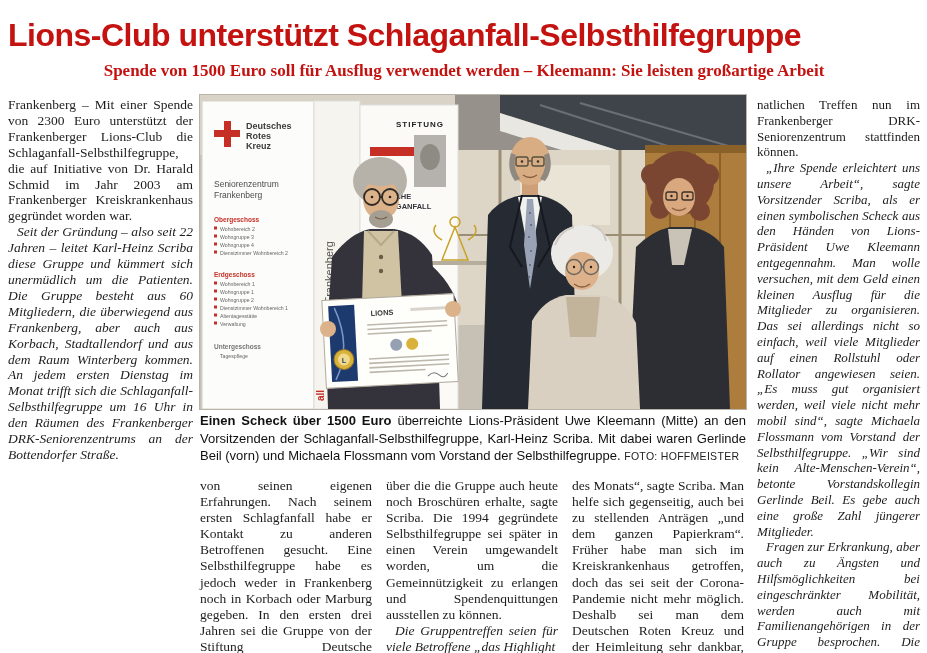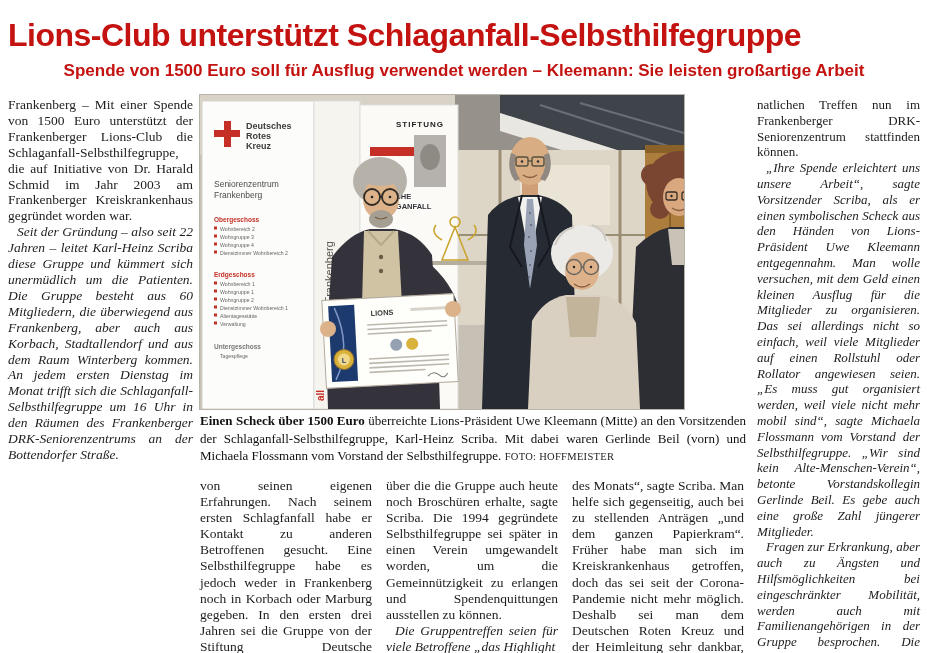--- a/index.html
+++ b/index.html
@@ -15,55 +15,55 @@
     font-family:"Liberation Serif",serif;color:#1c1c1c;padding-left:16px;
   }
   .headline{
     position:absolute;left:8px;top:18px;width:912px;margin:0;
     font-family:"Liberation Sans",sans-serif;font-weight:bold;
     font-size:32px;letter-spacing:-0.5px;line-height:1.1;
     color:var(--headline-red);white-space:nowrap;
   }
   .subheadline{
     position:absolute;left:8px;top:61px;width:912px;margin:0;text-align:center;
-    font-family:Liberation Sans, sans-serif;font-weight:bold;font-size:17px;
+    font-family:Liberation Serif, serif;font-weight:bold;font-size:17px;
     color:var(--headline-red);
   }
   .col{position:absolute;text-align:justify;}
   .col p{margin:0;}
   .col .indent{text-indent:9px;font-style:italic;}
   .col1{left:8px;top:97px;width:185px;font-size:13.5px;line-height:15.9px;}
   .col2{left:200px;top:478px;width:172px;font-size:13.5px;line-height:16.1px;}
   .col3{left:386px;top:478px;width:172px;font-size:13.5px;line-height:16.1px;}
   .col4{left:572px;top:478px;width:172px;font-size:13.5px;line-height:16.1px;}
   .col5{left:757px;top:97px;width:163px;font-size:13px;line-height:15.8px;}
   .dateline{font-weight:normal;}
   .photo{
-    position:absolute;left:200px;top:95px;width:484px;height:314px;
+    position:absolute;left:200px;top:95px;width:546px;height:314px;
     overflow:hidden;background:#c7c0b4;outline:1px solid #b9b4aa;
   }
   .caption{
     position:absolute;left:200px;top:412px;width:546px;
-    font-family:Liberation Serif, serif;font-size:13px;line-height:17.6px;
+    font-family:Liberation Sans, sans-serif;font-size:13px;line-height:17.6px;
     text-align:justify;color:#111;
   }
   .caption .lead{font-weight:bold;}
   .caption .credit{font-size:10.5px;letter-spacing:0.3px;color:#222;white-space:nowrap;}
   svg text{font-family:"Liberation Sans",sans-serif;}
 </style>
 </head>
 <body>
 
 <div class="page">
 
   <h1 class="headline">Lions-Club unterstützt Schlaganfall-Selbsthilfegruppe</h1>
   <h2 class="subheadline">Spende von 1500 Euro soll für Ausflug verwendet werden – Kleemann: Sie leisten großartige Arbeit</h2>
 
   <div class="col col1">
-    <p><span class="dateline">Frankenberg –</span><span> Mit einer Spende von 1500 Euro unterstützt der Frankenberger Lions-Club die Schlaganfall-Selbsthilfegruppe, die auf Initiative von Dr. Harald Schmid im Jahr 2003 am Frankenberger Kreiskrankenhaus gegründet worden war.</span></p>
+    <p><span class="dateline">Frankenberg –</span><span> Mit einer Spende von 2300 Euro unterstützt der Frankenberger Lions-Club die Schlaganfall-Selbsthilfegruppe, die auf Initiative von Dr. Harald Schmid im Jahr 2003 am Frankenberger Kreiskrankenhaus gegründet worden war.</span></p>
     <p class="indent">Seit der Gründung – also seit 22 Jahren – leitet Karl-Heinz Scriba diese Gruppe und kümmert sich unermüdlich um die Patienten. Die Gruppe besteht aus 60 Mitgliedern, die überwiegend aus Frankenberg, aber auch aus Korbach, Stadtallendorf und aus dem Raum Winterberg kommen. An jedem ersten Dienstag im Monat trifft sich die Schlaganfall-Selbsthilfegruppe um 16 Uhr in den Räumen des Frankenberger DRK-Seniorenzentrums an der Bottendorfer Straße.</p>
   </div>
 
   <figure class="photo" style="margin:0">
     <svg width="546" height="314" viewBox="0 0 546 314">
 
       <rect x="0" y="0" width="546" height="314" fill="#c7c0b4"></rect>
       <rect x="0" y="0" width="300" height="60" fill="#d8d2c7"></rect>
 
       <g>

